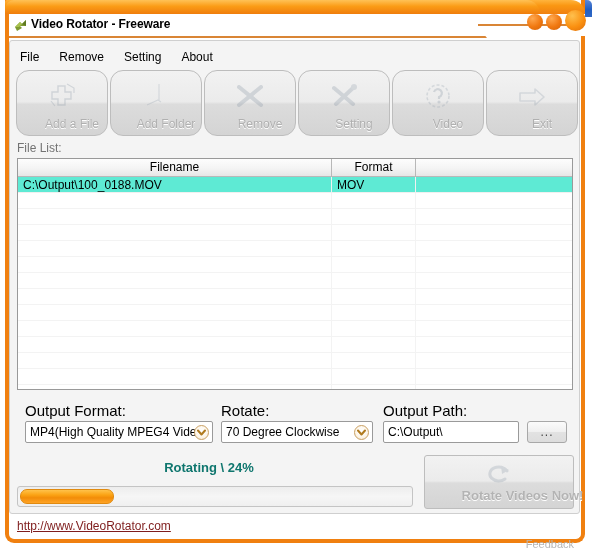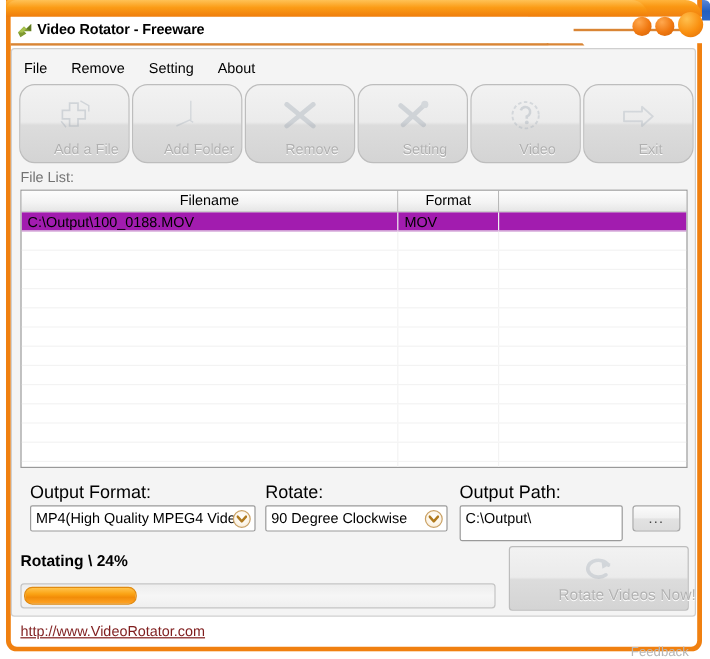--- a/index.html
+++ b/index.html
@@ -219,21 +219,21 @@
   .lv-th.c1 { width: 314px; }
   .lv-th.c2 { width: 84px; }
   .lv-th.c3 { width: 156px; border-right: none; }
 
   .lv-body { position: relative; }
   .lv-row {
     display: flex;
     height: 16px;
     border-bottom: 1px solid #f0f0f0;
   }
-  .lv-row.sel { background: #a21caf; }
+  .lv-row.sel { background: #5eead4; }
   .lv-cell {
     font-size: 12px;
     color: #000000;
     padding: 0px 5px;
     line-height: 16px;
     white-space: nowrap;
     overflow: hidden;
   }
   .lv-cell.c1 { width: 314px; border-right: 1px solid #f0f0f0; }
   .lv-cell.c2 { width: 84px; border-right: 1px solid #f0f0f0; }
@@ -273,21 +273,21 @@
     width: 15px; height: 15px;
     border-radius: 50%;
     background: radial-gradient(circle at 50% 40%, #ffffff 0%, #fdf6ea 55%, #f3e3c8 100%);
     border: 1px solid #c9a063;
     display: flex; align-items: center; justify-content: center;
   }
   .combo-arrow svg { display: block; }
 
   .textbox {
     position: absolute;
-    height: 30px;
+    height: 22px;
     background: #ffffff;
     border: 1px solid #9a9a9a;
     border-radius: 2px;
     font-size: 12px;
     color: #000000;
     padding: 0 4px;
     line-height: 20px;
     overflow: hidden;
     white-space: nowrap;
   }
@@ -300,26 +300,26 @@
     font-size: 12px;
     color: #444444;
     display: flex; align-items: center; justify-content: center;
     cursor: default;
     letter-spacing: 1px;
   }
 
   
   .prog-text {
     position: absolute;
-    left: 17px; top: 460px;
+    left: 11px; top: 460px;
     width: 396px;
-    text-align: left;
+    text-align: center;
     font-size: 13px;
     font-weight: bold;
-    color: #000000;
+    color: #0f766e;
   }
   .prog-track {
     position: absolute;
     left: 17px; top: 486px;
     width: 396px; height: 21px;
     background: linear-gradient(to bottom, #ededed 0%, #f6f6f6 50%, #efefef 100%);
     border: 1px solid #c4c4c4;
     border-radius: 3px;
     padding: 2px;
   }
@@ -346,21 +346,21 @@
   }
   .rotate-btn .rb-icon {
     position: absolute;
     top: 5px; left: 0; right: 0;
     height: 28px;
     display: flex; align-items: center; justify-content: center;
     opacity: 0.28;
   }
   .rotate-btn .rb-label {
     font-size: 13px;
-    font-weight: normal;
+    font-weight: bold;
     color: #b3b3b3;
     text-shadow: 0 1px 0 #ffffff;
     white-space: nowrap;
     margin-left: 47px;
   }
 
   
   .footer-link {
     position: absolute;
     left: 17px; top: 519px;
@@ -574,21 +574,21 @@
     <span class="cval">MP4(High Quality MPEG4 Video</span>
     <span class="combo-arrow">
       <svg width="9" height="7" viewBox="0 0 9 7">
           <path d="M1 1.5 L4.5 5.5 L8 1.5" fill="none" stroke="#b07a1e" stroke-width="2" stroke-linecap="round" stroke-linejoin="round"></path>
         </svg>
     </span>
   </div>
 
   <div class="ctl-label" style="left:221px; top:402px;">Rotate:</div>
   <div class="combo" style="left:221px; top:421px; width:152px;">
-    <span class="cval">90 Degree Clockwise</span>
+    <span class="cval">70 Degree Clockwise</span>
     <span class="combo-arrow">
       <svg width="9" height="7" viewBox="0 0 9 7">
           <path d="M1 1.5 L4.5 5.5 L8 1.5" fill="none" stroke="#b07a1e" stroke-width="2" stroke-linecap="round" stroke-linejoin="round"></path>
         </svg>
     </span>
   </div>
 
   <div class="ctl-label" style="left:383px; top:402px;">Output Path:</div>
   <div class="textbox" style="left:383px; top:421px; width:136px;">C:\Output\</div>
   <div class="browse-btn" style="left:527px; top:421px;">...</div>

